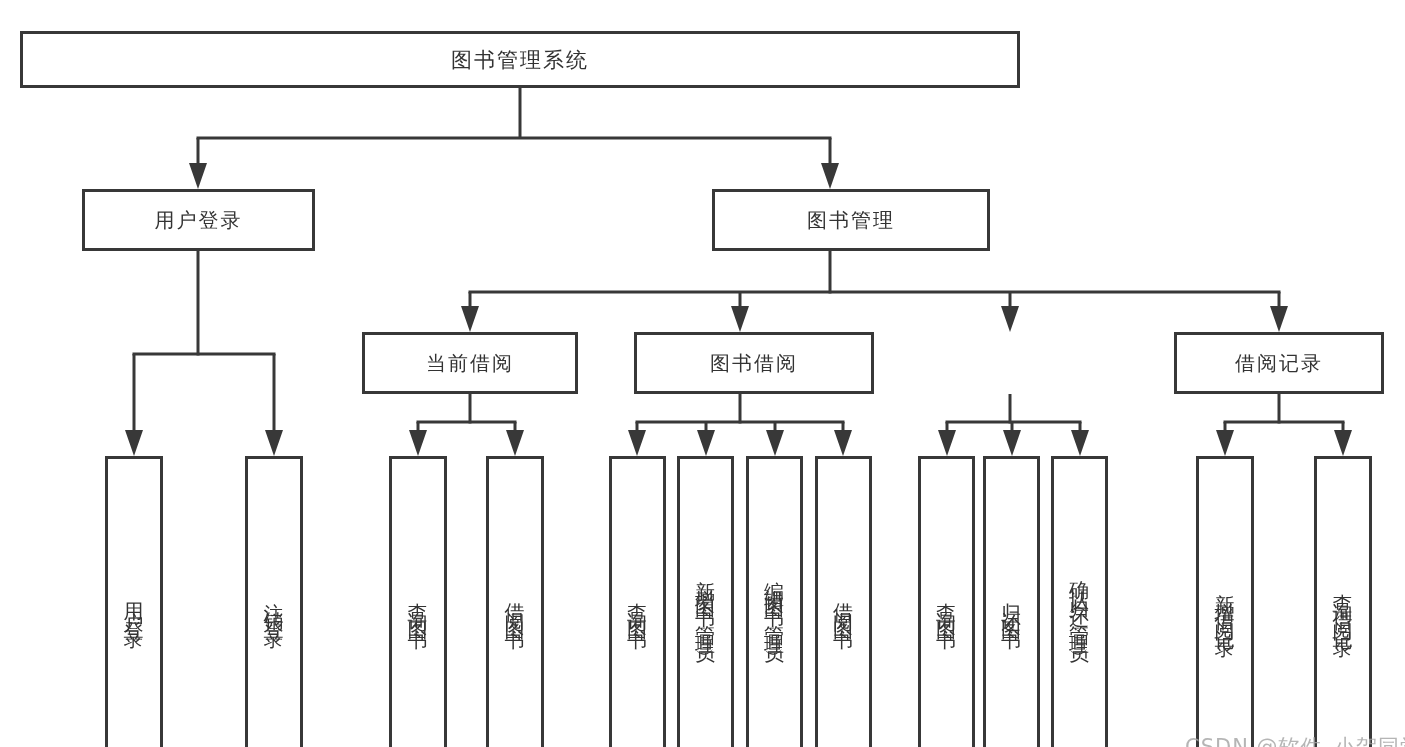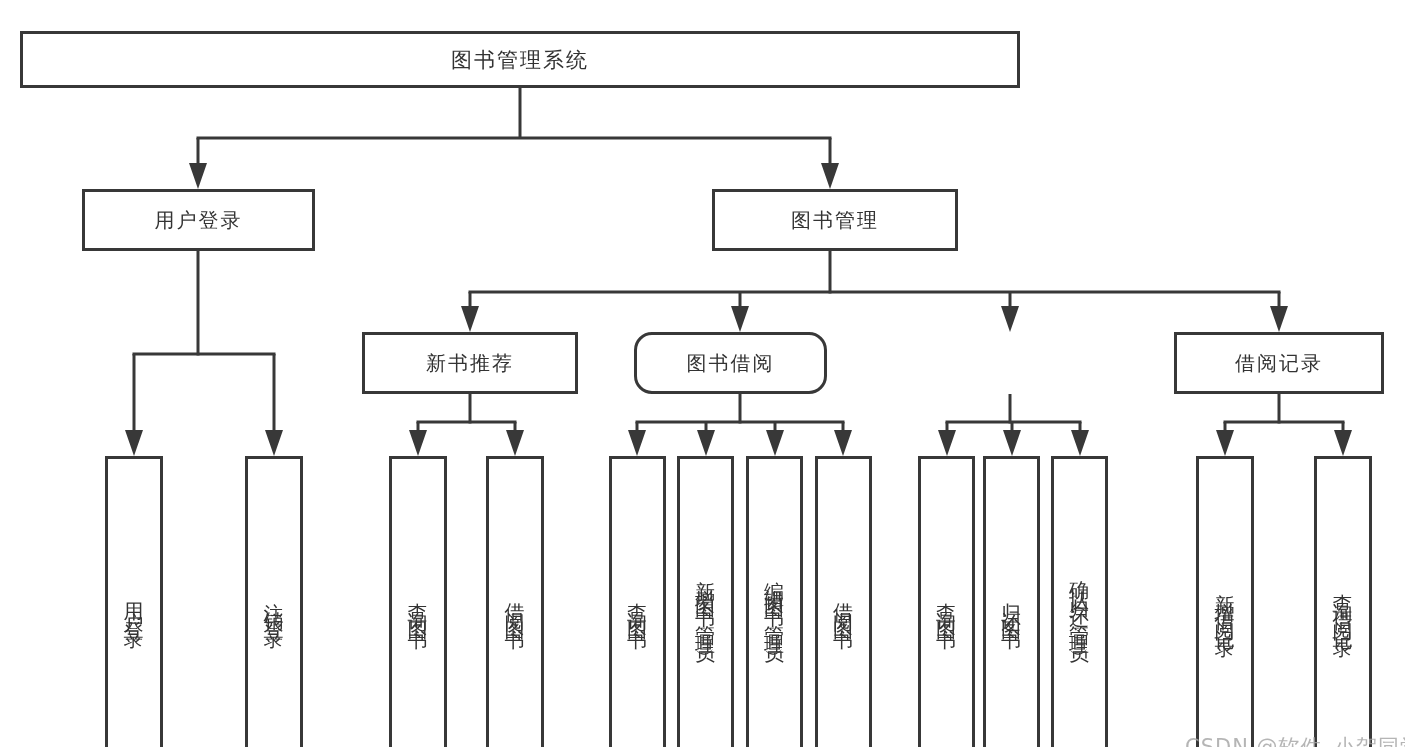--- a/index.html
+++ b/index.html
@@ -16,25 +16,25 @@
   .hlabel { font-size:20px; letter-spacing:2px; white-space:nowrap; }
   #n-root .hlabel { font-size:21px; }
   .vlabel {
     writing-mode:vertical-rl; text-orientation:mixed;
     font-size:20px; letter-spacing:9px; line-height:1;
   }
   
   #n-root  { left:20px;  top:12px;  width:1000px; height:57px; }
   
   #n-user  { left:82px;  top:170px; width:233px; height:62px; }
-  #n-mgmt  { left:712px; top:170px; width:246px; height:62px; }
+  #n-mgmt  { left:712px; top:170px; width:278px; height:62px; }
   
   .lvl3 { top:313px; height:62px; }
   #n-newbook { left:362px;  width:216px; }
-  #n-borrow  { left:634px;  width:193px;border-radius:18px; }
+  #n-borrow  { left:634px;  width:240px; }
   #n-current { left:903px;  width:214px; }
   #n-records { left:1174px; width:210px;font-family:Liberation Serif, serif; }
   
   .leaf { top:437px; height:298px; width:58px; }
   #l-a1 { left:105px; }  #l-a2 { left:245px; }
   #l-b1 { left:389px; }  #l-b2 { left:486px; }
   #l-c1 { left:609px; width:57px; } #l-c2 { left:677px; width:57px; }
   #l-c3 { left:746px; width:57px; } #l-c4 { left:815px; width:57px; }
   #l-d1 { left:918px; width:57px; } #l-d2 { left:983px; width:57px; }
   #l-d3 { left:1051px; width:57px; }
@@ -126,21 +126,21 @@
   </div>
 
   <div class="box" id="n-user">
     <span class="hlabel">用户登录</span>
   </div>
   <div class="box" id="n-mgmt">
     <span class="hlabel">图书管理</span>
   </div>
 
   <div class="box lvl3" id="n-newbook">
-    <span class="hlabel">新书推荐</span>
+    <span class="hlabel">当前借阅</span>
   </div>
   <div class="box lvl3" id="n-borrow">
     <span class="hlabel">图书借阅</span>
   </div>
   <div class="box lvl3" id="n-records">
     <span class="hlabel">借阅记录</span>
   </div>
 
   <div class="box leaf" id="l-a1">
     <span class="vlabel">用户登录</span>

